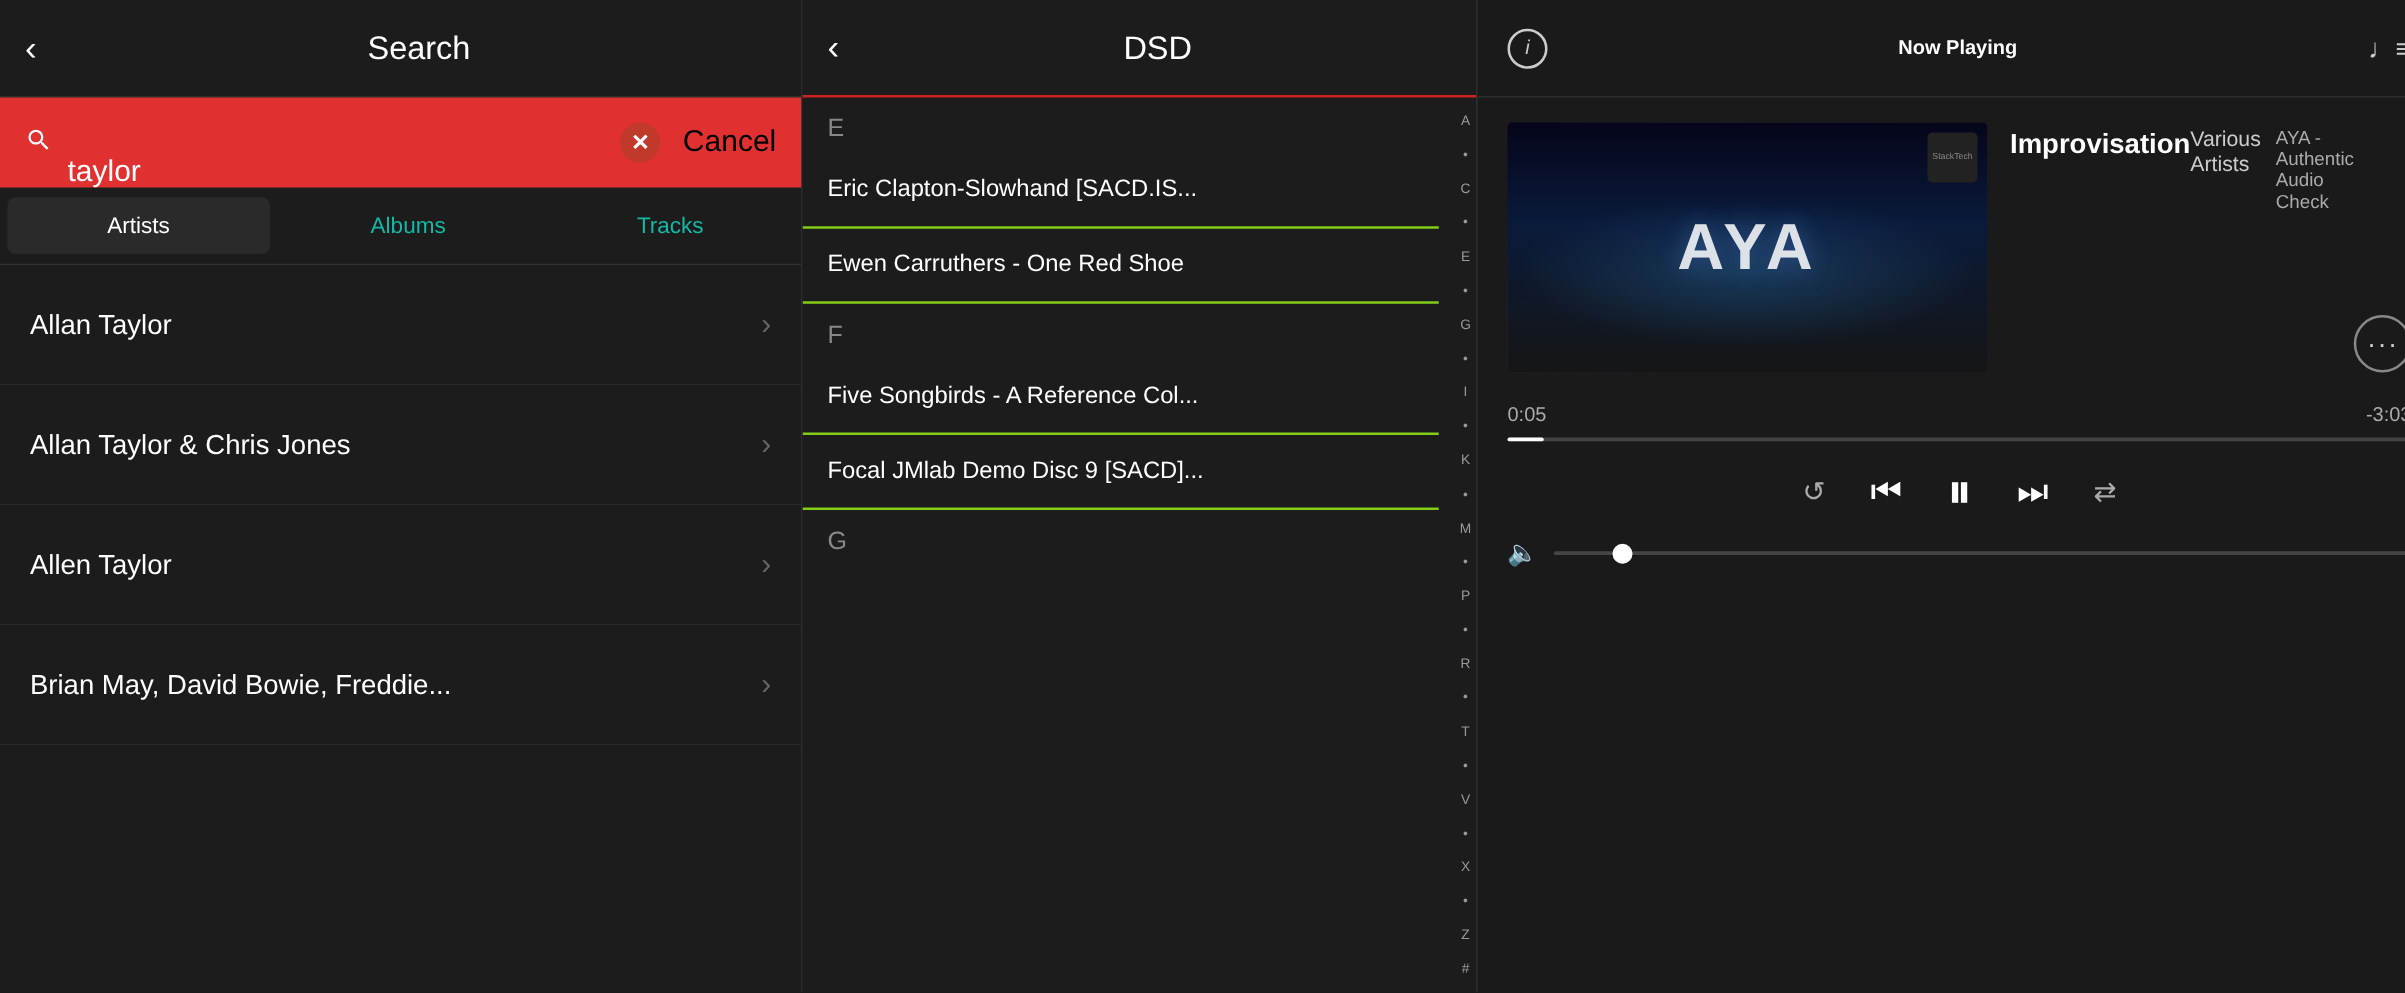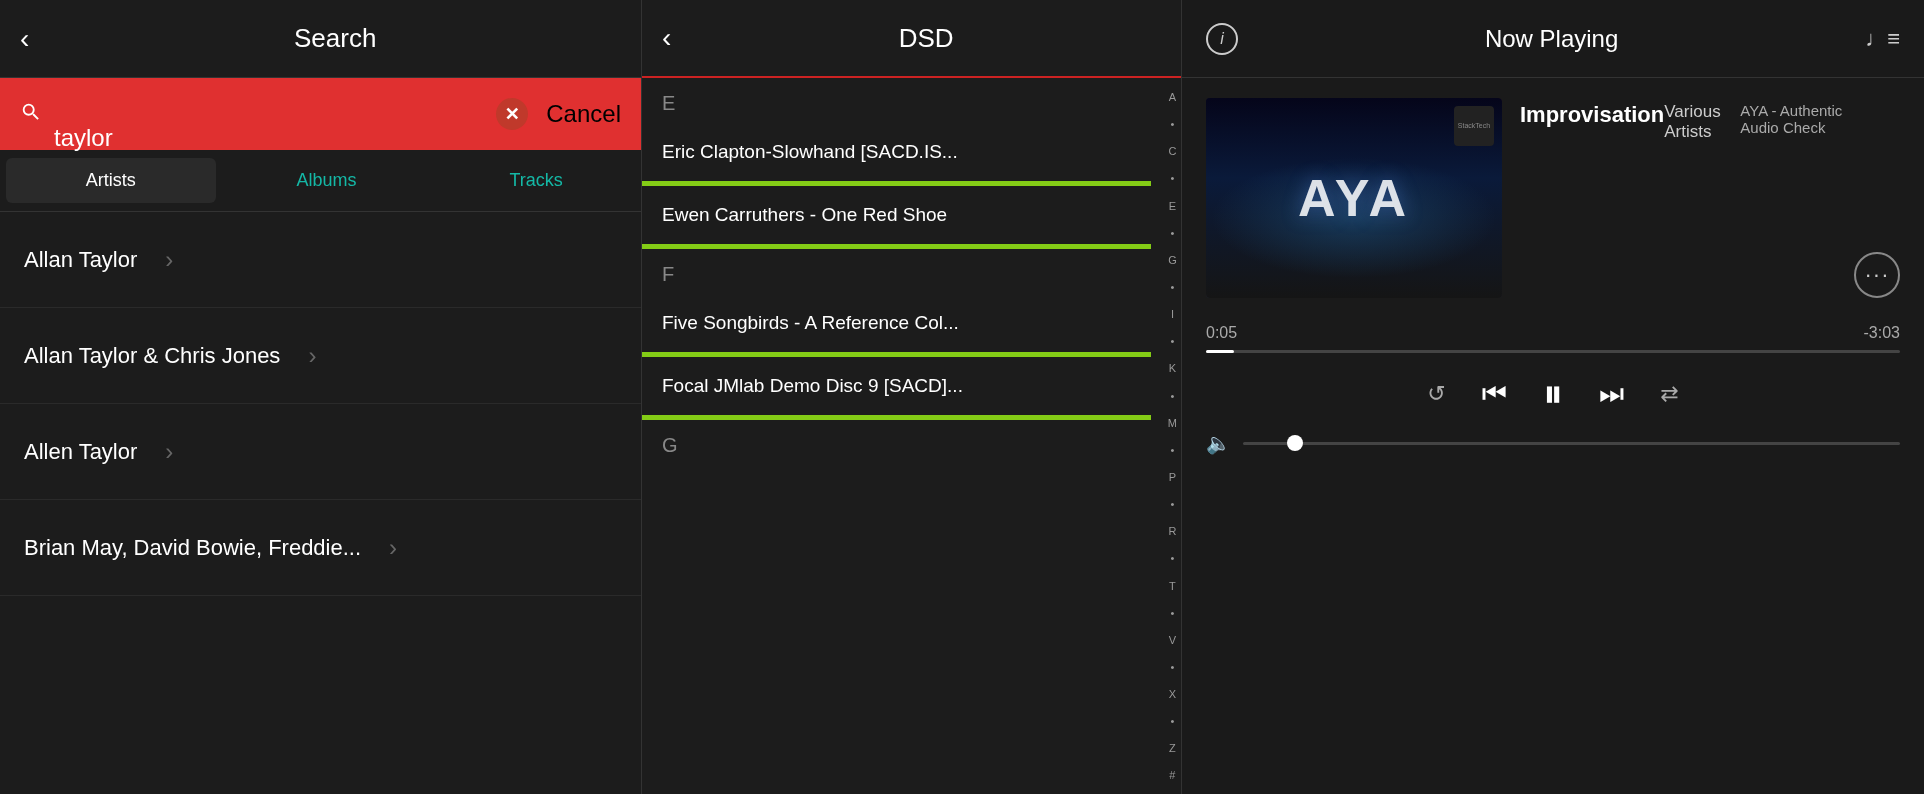--- a/index.html
+++ b/index.html
@@ -124,20 +124,21 @@
     }
 
     .artist-list {
       flex: 1;
       overflow-y: auto;
     }
 
     .artist-item {
       display: flex;
       align-items: center;
+      justify-content: space-between;
       padding: 0 24px;
       height: 96px;
       border-bottom: 1px solid #2a2a2a;
       cursor: pointer;
       gap: 28px;
     }
 
     .artist-name {
       font-size: 22px;
       font-weight: 300;
@@ -189,21 +190,21 @@
 
     .dsd-section-header {
       padding: 14px 20px 8px;
       font-size: 20px;
       color: #888;
       font-weight: 400;
     }
 
     .dsd-item {
       padding: 18px 20px;
-      border-bottom: 5px solid #84cc16;
+      border-bottom: 2px solid #84cc16;
       font-size: 19px;
       font-weight: 300;
       cursor: pointer;
     }
 
     .alphabet-index {
       position: absolute;
       right: 4px;
       top: 80px;
       bottom: 0;
@@ -245,22 +246,22 @@
       display: flex;
       align-items: center;
       justify-content: center;
       font-style: italic;
       font-size: 16px;
       color: #ccc;
       cursor: pointer;
     }
 
     .np-title {
-      font-size: 24px;
-      font-weight: 400;
+      font-size: 16px;
+      font-weight: 700;
       flex: 1;
       text-align: center;
     }
 
     .queue-icon {
       font-size: 22px;
       color: #ccc;
       cursor: pointer;
     }
 
@@ -271,21 +272,21 @@
       padding: 20px 24px;
     }
 
     .track-info {
       display: flex;
       gap: 18px;
       margin-bottom: 16px;
     }
 
     .album-art {
-      width: 296px;
+      width: 384px;
       height: 200px;
       background: linear-gradient(135deg, #0a0a2a 0%, #1a2a4a 30%, #2a1a1a 60%, #1a1a2a 100%);
       border-radius: 4px;
       display: flex;
       align-items: center;
       justify-content: center;
       position: relative;
       overflow: hidden;
       flex-shrink: 0;
     }

